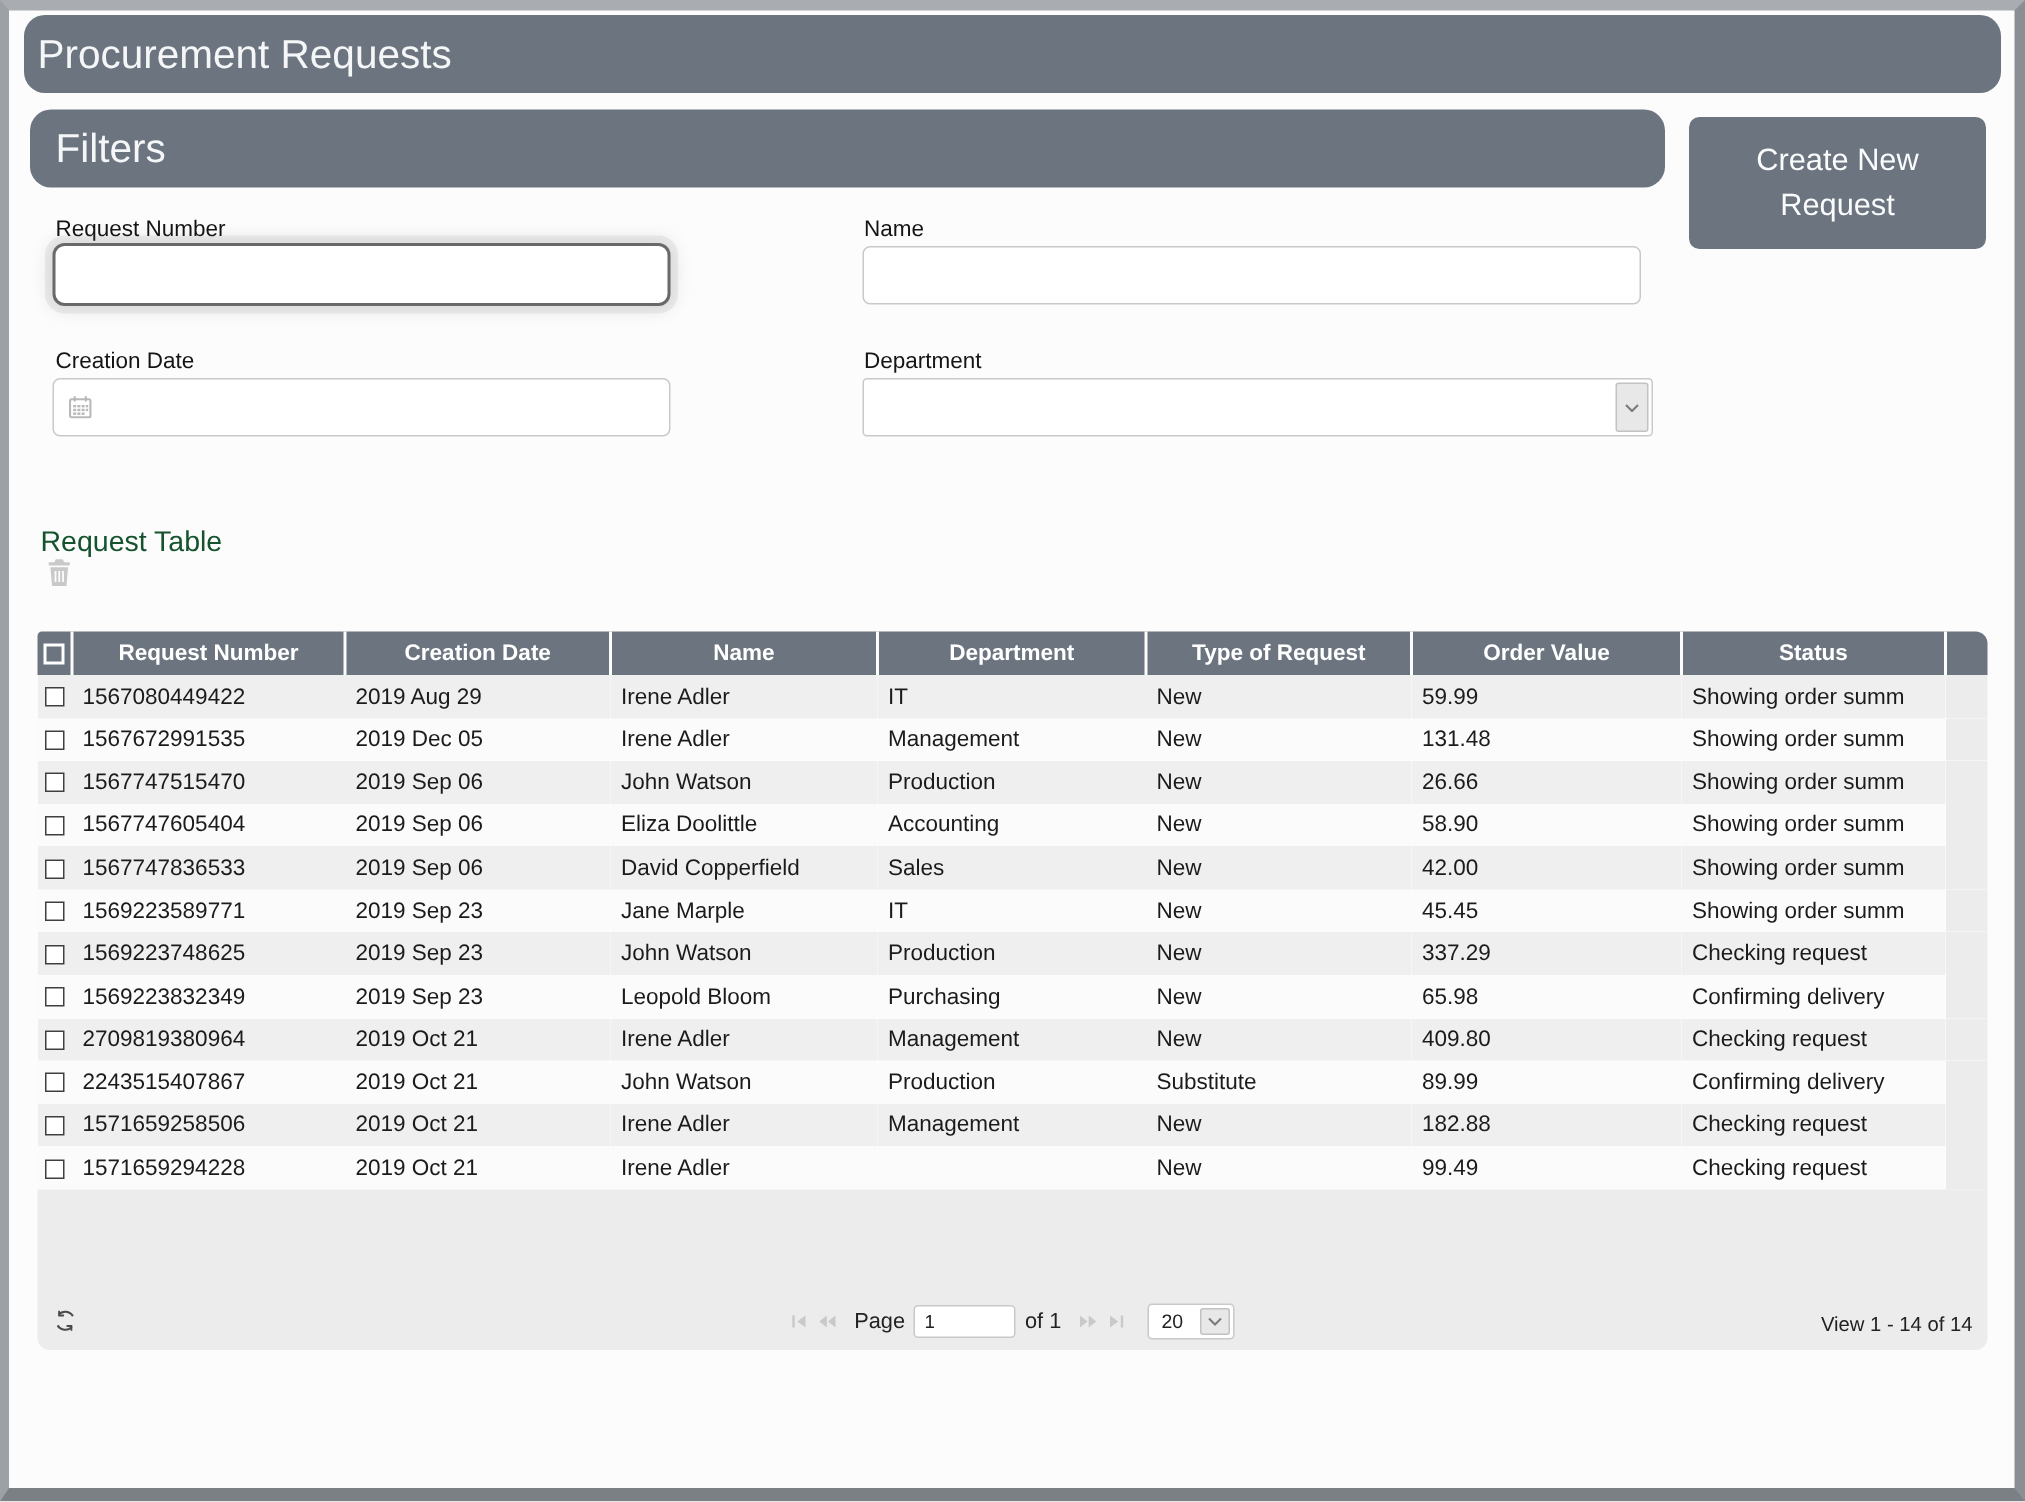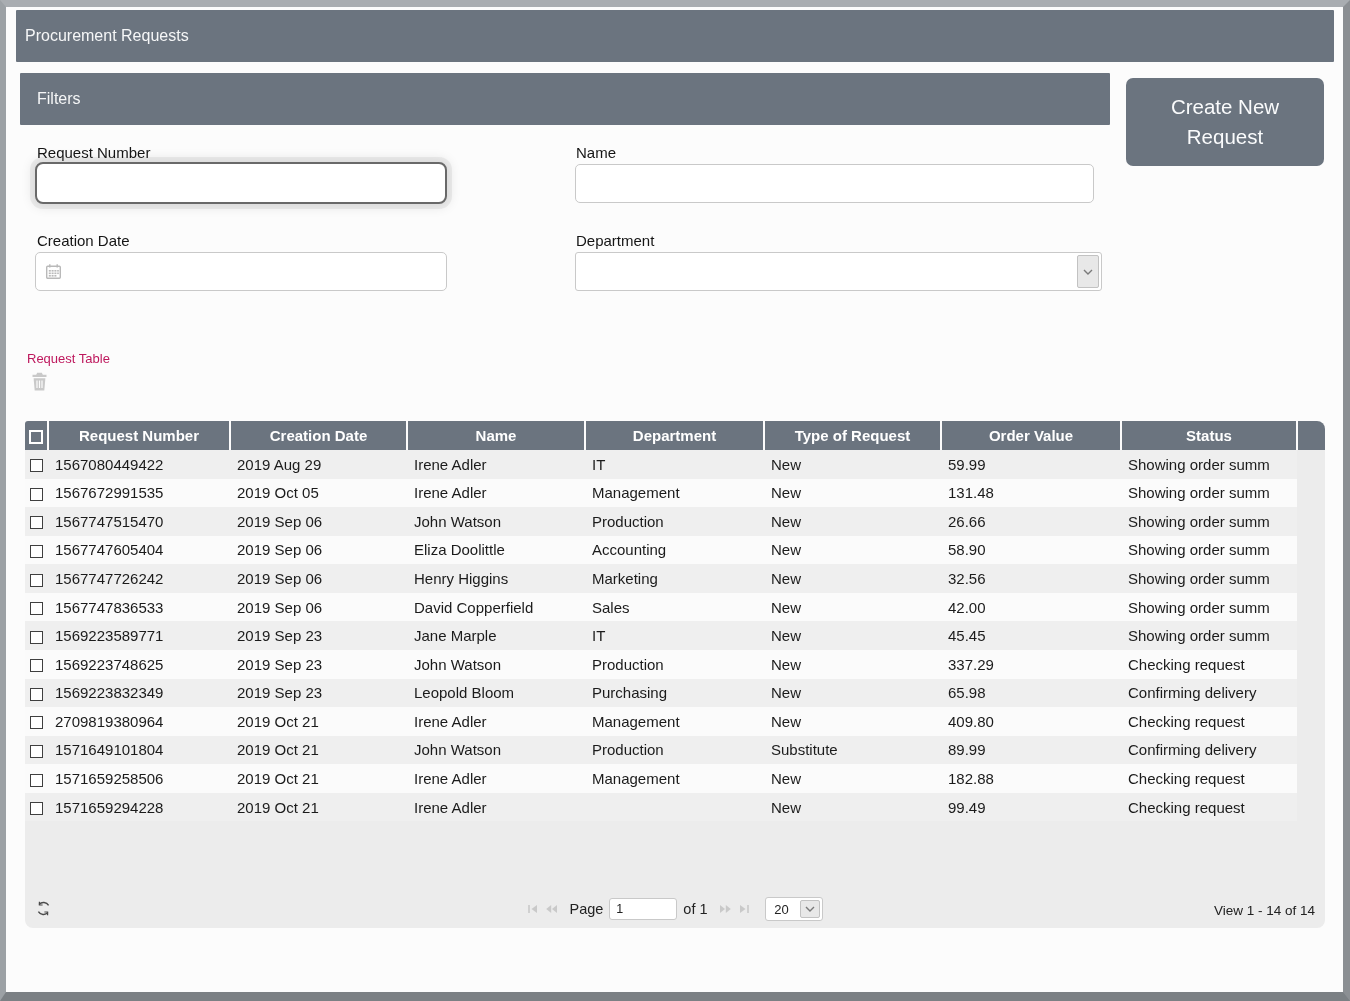--- a/index.html
+++ b/index.html
@@ -9,21 +9,21 @@
     overflow:hidden; font-family:"Liberation Sans","DejaVu Sans",sans-serif;
   }
   .frame {
     position:absolute; inset:0; pointer-events:none; z-index:50;
     border-style:solid;
     border-color:#a9adb1 #8b8f93 #7b8084 #9ca1a5;
     border-width:7px 7px 9px 6px;
   }
   .bar {
     position:absolute; background:var(--bar-gray,#6b747f); color:#f5f6f7;
-    font-size:16px; display:flex; align-items:center; border-radius:1px;
+    font-size:27px; display:flex; align-items:center; border-radius:14px;
   }
   .title-bar { left:16px; top:10px; width:1318px; height:52px; padding-left:9px; }
   .filters-bar { left:20px; top:73px; width:1090px; height:52px; padding-left:17px; }
   .create-btn {
     position:absolute; left:1126px; top:78px; width:198px; height:88px;
     background:var(--bar-gray,#6b747f); border:none; border-radius:7px;
     color:#fafbfc; font-size:20.5px; line-height:1.45; font-family:inherit; cursor:pointer;
     padding:0 22px;
   }
   .lbl { position:absolute; font-size:15px; color:#151515; }
@@ -49,21 +49,21 @@
     display:flex; align-items:center;
   }
   .select .select-value { flex:1; font-size:15px; padding-left:8px; color:#222; }
   .select .select-btn {
     width:22px; align-self:stretch; margin:2px; background:#e8e8e8;
     border:1px solid #c2c2c2; border-radius:2px;
     display:flex; align-items:center; justify-content:center; cursor:pointer;
   }
   .select-dep { left:575px; top:252px; width:527px; height:39px; }
 
-  .table-caption { position:absolute; left:27px; top:351px; font-size:13px; color:#be185d; }
+  .table-caption { position:absolute; left:27px; top:351px; font-size:19px; color:#14532d; }
   .trash { position:absolute; left:31px; top:372px; cursor:pointer; line-height:0; }
 
   .table-wrap { position:absolute; left:25px; top:421px; width:1300px; }
   table { border-collapse:collapse; table-layout:fixed; width:1300px; }
   thead th {
     background:var(--bar-gray,#6b747f); color:#fff; font-size:15px; font-weight:bold;
     height:29px; padding:0; border-right:2px solid #fcfcfc; text-align:center;
   }
   thead th.cb-col { border-top-left-radius:3px; }
   thead th.spacer { border-right:none; border-top-right-radius:8px; }
@@ -209,21 +209,21 @@
             <td>Irene Adler</td>
             <td>IT</td>
             <td>New</td>
             <td>59.99</td>
             <td>Showing order summ</td>
             <td class="spacer"></td>
           </tr>
           <tr>
             <td class="cb-col"><span class="cb cb-row"></span></td>
             <td>1567672991535</td>
-            <td>2019 Oct 05</td>
+            <td>2019 Dec 05</td>
             <td>Irene Adler</td>
             <td>Management</td>
             <td>New</td>
             <td>131.48</td>
             <td>Showing order summ</td>
             <td class="spacer"></td>
           </tr>
           <tr>
             <td class="cb-col"><span class="cb cb-row"></span></td>
             <td>1567747515470</td>
@@ -241,31 +241,20 @@
             <td>2019 Sep 06</td>
             <td>Eliza Doolittle</td>
             <td>Accounting</td>
             <td>New</td>
             <td>58.90</td>
             <td>Showing order summ</td>
             <td class="spacer"></td>
           </tr>
           <tr>
             <td class="cb-col"><span class="cb cb-row"></span></td>
-            <td>1567747726242</td>
-            <td>2019 Sep 06</td>
-            <td>Henry Higgins</td>
-            <td>Marketing</td>
-            <td>New</td>
-            <td>32.56</td>
-            <td>Showing order summ</td>
-            <td class="spacer"></td>
-          </tr>
-          <tr>
-            <td class="cb-col"><span class="cb cb-row"></span></td>
             <td>1567747836533</td>
             <td>2019 Sep 06</td>
             <td>David Copperfield</td>
             <td>Sales</td>
             <td>New</td>
             <td>42.00</td>
             <td>Showing order summ</td>
             <td class="spacer"></td>
           </tr>
           <tr>
@@ -307,21 +296,21 @@
             <td>2019 Oct 21</td>
             <td>Irene Adler</td>
             <td>Management</td>
             <td>New</td>
             <td>409.80</td>
             <td>Checking request</td>
             <td class="spacer"></td>
           </tr>
           <tr>
             <td class="cb-col"><span class="cb cb-row"></span></td>
-            <td>1571649101804</td>
+            <td>2243515407867</td>
             <td>2019 Oct 21</td>
             <td>John Watson</td>
             <td>Production</td>
             <td>Substitute</td>
             <td>89.99</td>
             <td>Confirming delivery</td>
             <td class="spacer"></td>
           </tr>
           <tr>
             <td class="cb-col"><span class="cb cb-row"></span></td>

